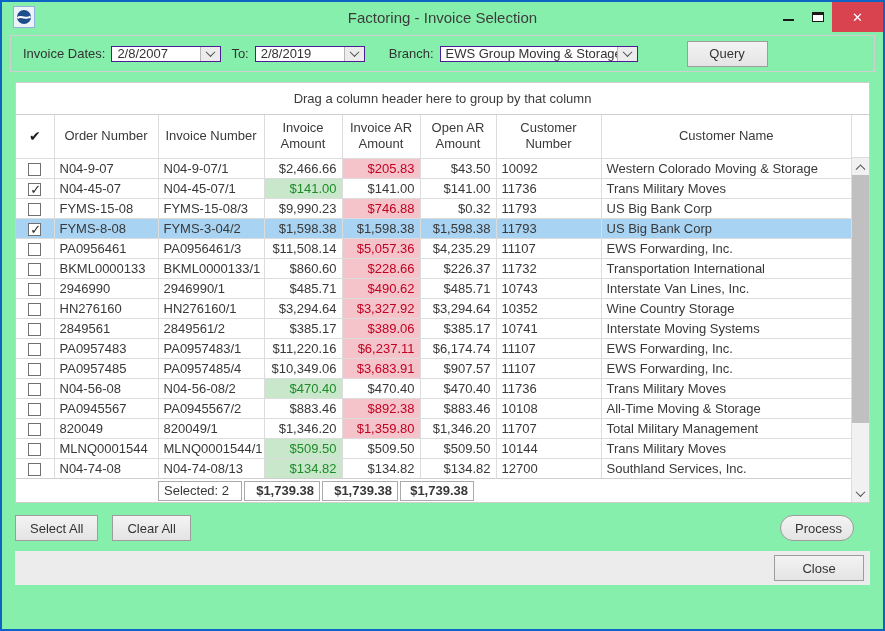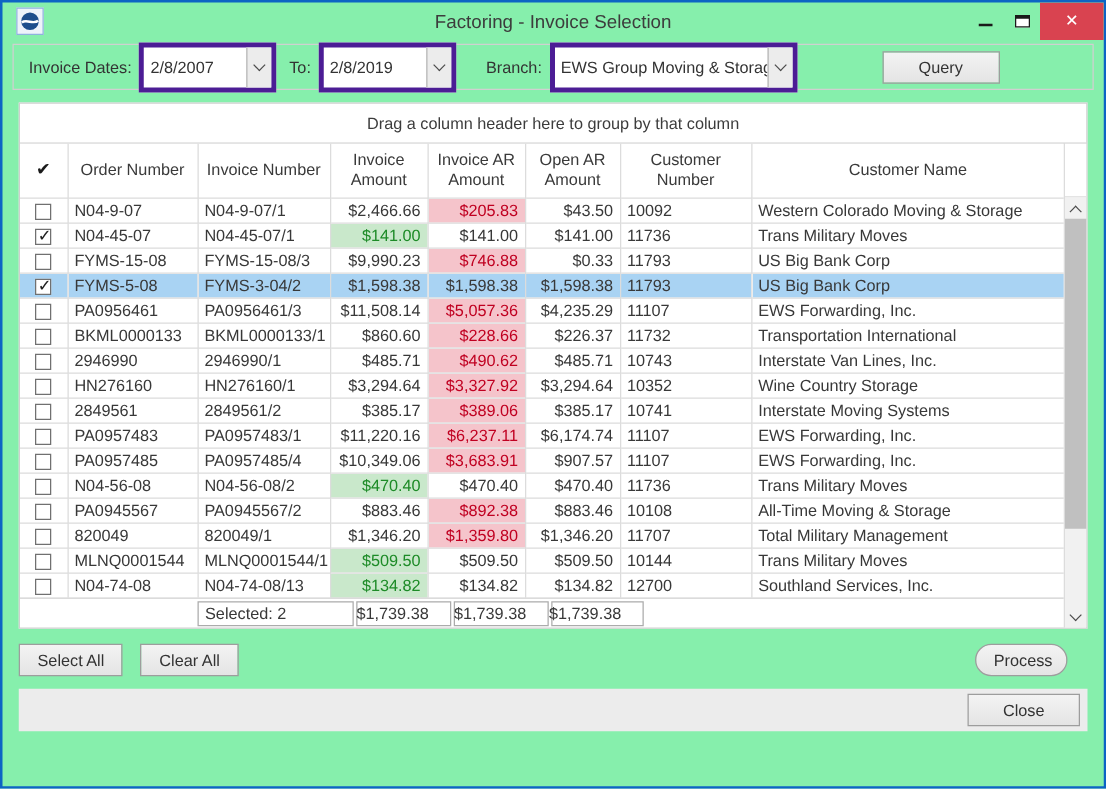--- a/index.html
+++ b/index.html
@@ -25,33 +25,33 @@
   .max-glyph { width:12px; height:10px; border:1px solid #1a1a1a; border-top:3px solid #1a1a1a; display:block; background:#fff; }
   .win-btn.close { width:51px; background:#d94350; }
   .close-glyph { color:#fff; font-size:13px; font-weight:bold; font-family:"DejaVu Sans", sans-serif; }
 
   
   .content { flex:1; padding: 3px 8px 0 8px; display:flex; flex-direction:column; }
 
   .filter-panel { border:1px solid #d0d0d0; height:37px; display:flex; align-items:center;
                   padding:0 12px; margin-bottom:10px; flex:0 0 auto; font-size:13px; color:#333; }
   .lbl { margin-right:6px; white-space:nowrap; }
-  .combo { height:40px; border:4px solid #4c1d95; background:#fff; display:flex; align-items:stretch; }
+  .combo { height:16px; border:1px solid #4c1d95; background:#fff; display:flex; align-items:stretch; }
   .combo-value { flex:1; font-size:13px; padding:0 5px; display:flex; align-items:center; white-space:nowrap; overflow:hidden; }
   .combo-btn { width:20px; border-left:1px solid #b5b5b5; background:#ececec; display:flex; align-items:center; justify-content:center; }
   .chev { width:7px; height:7px; display:block; }
   .chev.down { border-right:1.5px solid #4a4a4a; border-bottom:1.5px solid #4a4a4a; transform:rotate(45deg) translate(-1px,-1px); }
   .chev.up { border-left:1.5px solid #4a4a4a; border-top:1.5px solid #4a4a4a; transform:rotate(45deg) translate(2px,2px); }
   .combo.date { width:110px; margin-right:10px; }
   .lbl.branch { margin-left:14px; }
   .combo.branch-combo { width:198px; }
 
   .btn { height:26px; font-family:inherit; font-size:13px; color:#333;
          background:linear-gradient(180deg,#f3f3f3,#e4e4e4); border:1px solid #9d9d9d; padding:0 14px; }
-  .btn.query { width:94px; margin-left:68px; }
+  .btn.query { width:81px; margin-left:49px; }
 
   
   .grid { border:1px solid #cfcfcf; margin:0 5px; flex:0 0 auto; background:#fff; }
   .group-band { height:32px; line-height:32px; text-align:center; font-size:13px; color:#3c3c3c;
                 border-bottom:1px solid #cfcfcf; }
   .grid-body { display:flex; }
   .grid-left { flex:1; }
 
   table { border-collapse:collapse; border-style:hidden; table-layout:fixed; width:100%; }
   th, td { border:1px solid #dcdcdc; font-weight:normal; }
@@ -66,22 +66,22 @@
   td.pink  { background:#f5c4cb; color:#c00021; }
 
   .checkbox { width:13px; height:13px; border:1px solid #707070; background:#fff; display:inline-block;
               vertical-align:middle; position:relative; }
   .checkbox.checked::after { content:"\2713"; position:absolute; left:0; top:-2px; width:13px;
               font-size:13px; font-weight:bold; color:#222; font-family:"DejaVu Sans", sans-serif; }
 
   .grid-footer { height:24px; border-top:1px solid #cfcfcf; display:flex; align-items:center; font-size:13px; }
   .f-spacer { width:142px; flex:0 0 auto; }
   .f-box { height:20px; border:1px solid #ababab; background:#fff; display:flex; align-items:center; flex:0 0 auto; }
-  .f-selected { width:125px; margin-right:2px; padding-left:5px; }
-  .f-num { justify-content:flex-end; padding-right:17px; margin-right:2px; }
+  .f-selected { width:84px; margin-right:2px; padding-left:5px; }
+  .f-num { justify-content:flex-end; padding-right:5px; margin-right:2px;font-weight:bold; }
   .f-box.w78 { width:76px; }
   .f-box.w76 { width:74px; }
 
   
   .scroll-col { width:18px; flex:0 0 auto; display:flex; flex-direction:column; border-left:1px solid #dcdcdc; }
   .scroll-spacer { height:43px; background:#fff; border-bottom:1px solid #dcdcdc; }
   .scrollbar { flex:1; background:#f1f1f1; display:flex; flex-direction:column; }
   .scroll-btn { height:17px; display:flex; align-items:center; justify-content:center; }
   .scroll-track { flex:1; position:relative; }
   .scroll-thumb { position:absolute; top:0; left:0; right:0; height:80%; background:#c0c0c0; }
@@ -196,27 +196,27 @@
     <td class="cell num">$141.00</td>
     <td class="cell">11736</td>
     <td class="cell">Trans Military Moves</td>
   </tr>
                 <tr class="data-row">
     <td class="c-check"><span class="checkbox"></span></td>
     <td class="cell">FYMS-15-08</td>
     <td class="cell">FYMS-15-08/3</td>
     <td class="cell num">$9,990.23</td>
     <td class="cell num pink">$746.88</td>
-    <td class="cell num">$0.33</td>
+    <td class="cell num">$0.32</td>
     <td class="cell">11793</td>
     <td class="cell">US Big Bank Corp</td>
   </tr>
                 <tr class="data-row selected">
     <td class="c-check"><span class="checkbox checked"></span></td>
-    <td class="cell">FYMS-5-08</td>
+    <td class="cell">FYMS-8-08</td>
     <td class="cell">FYMS-3-04/2</td>
     <td class="cell num">$1,598.38</td>
     <td class="cell num">$1,598.38</td>
     <td class="cell num">$1,598.38</td>
     <td class="cell">11793</td>
     <td class="cell">US Big Bank Corp</td>
   </tr>
                 <tr class="data-row">
     <td class="c-check"><span class="checkbox"></span></td>
     <td class="cell">PA0956461</td>

